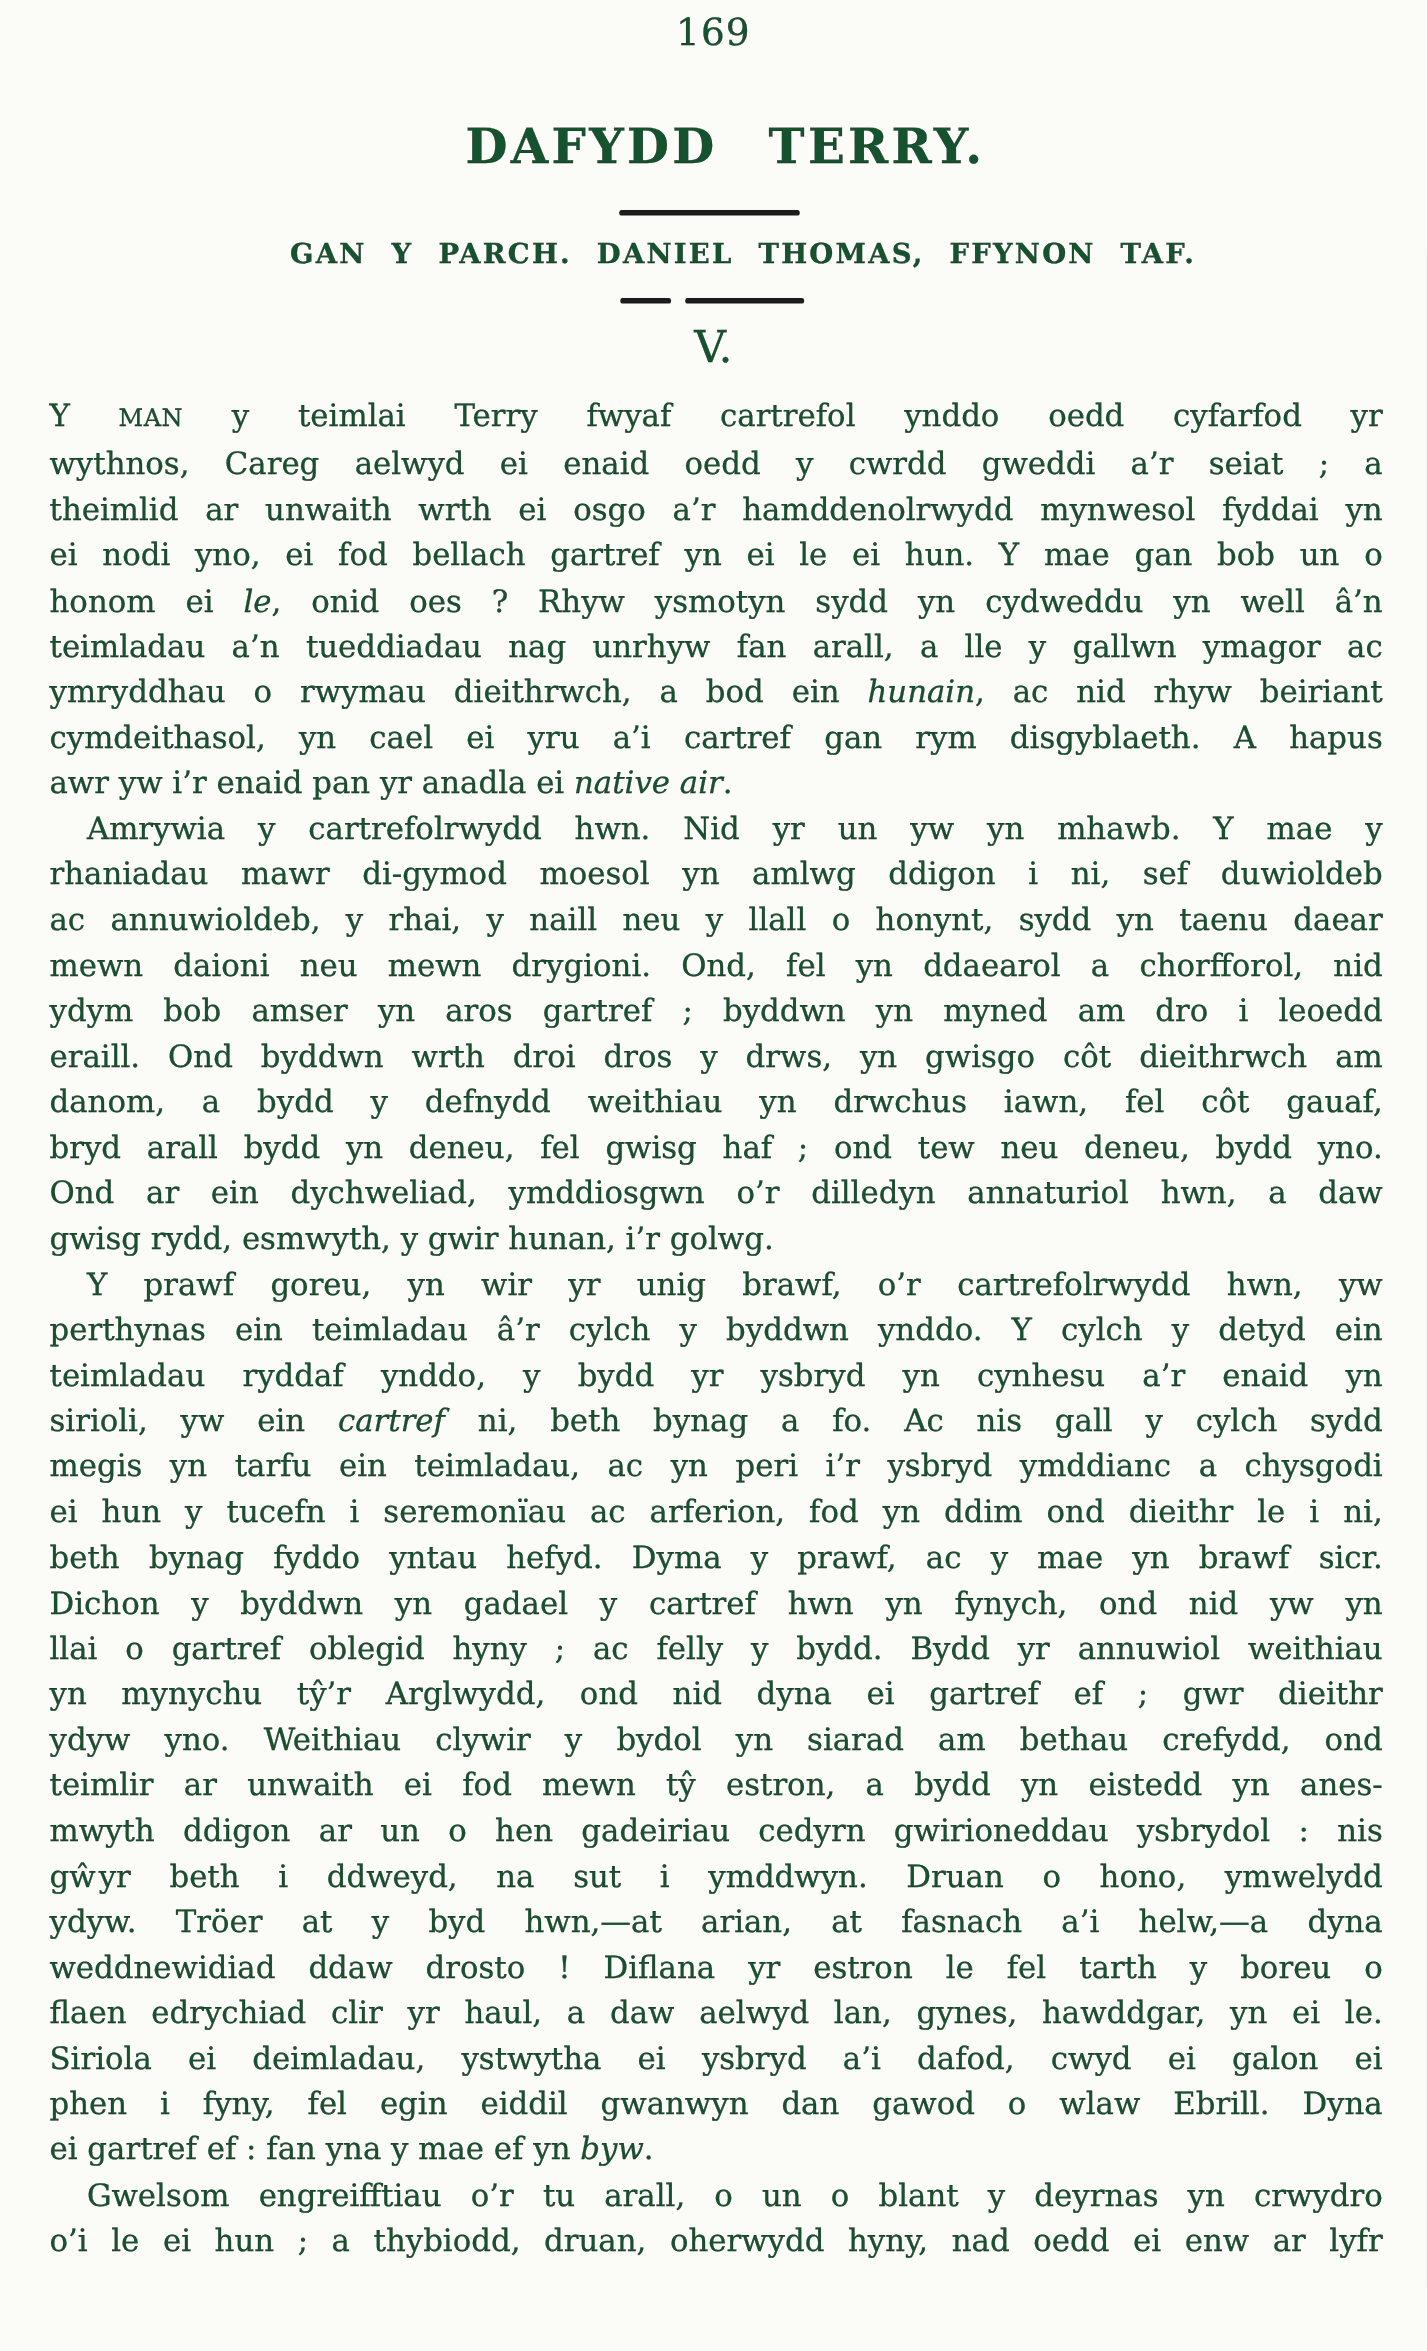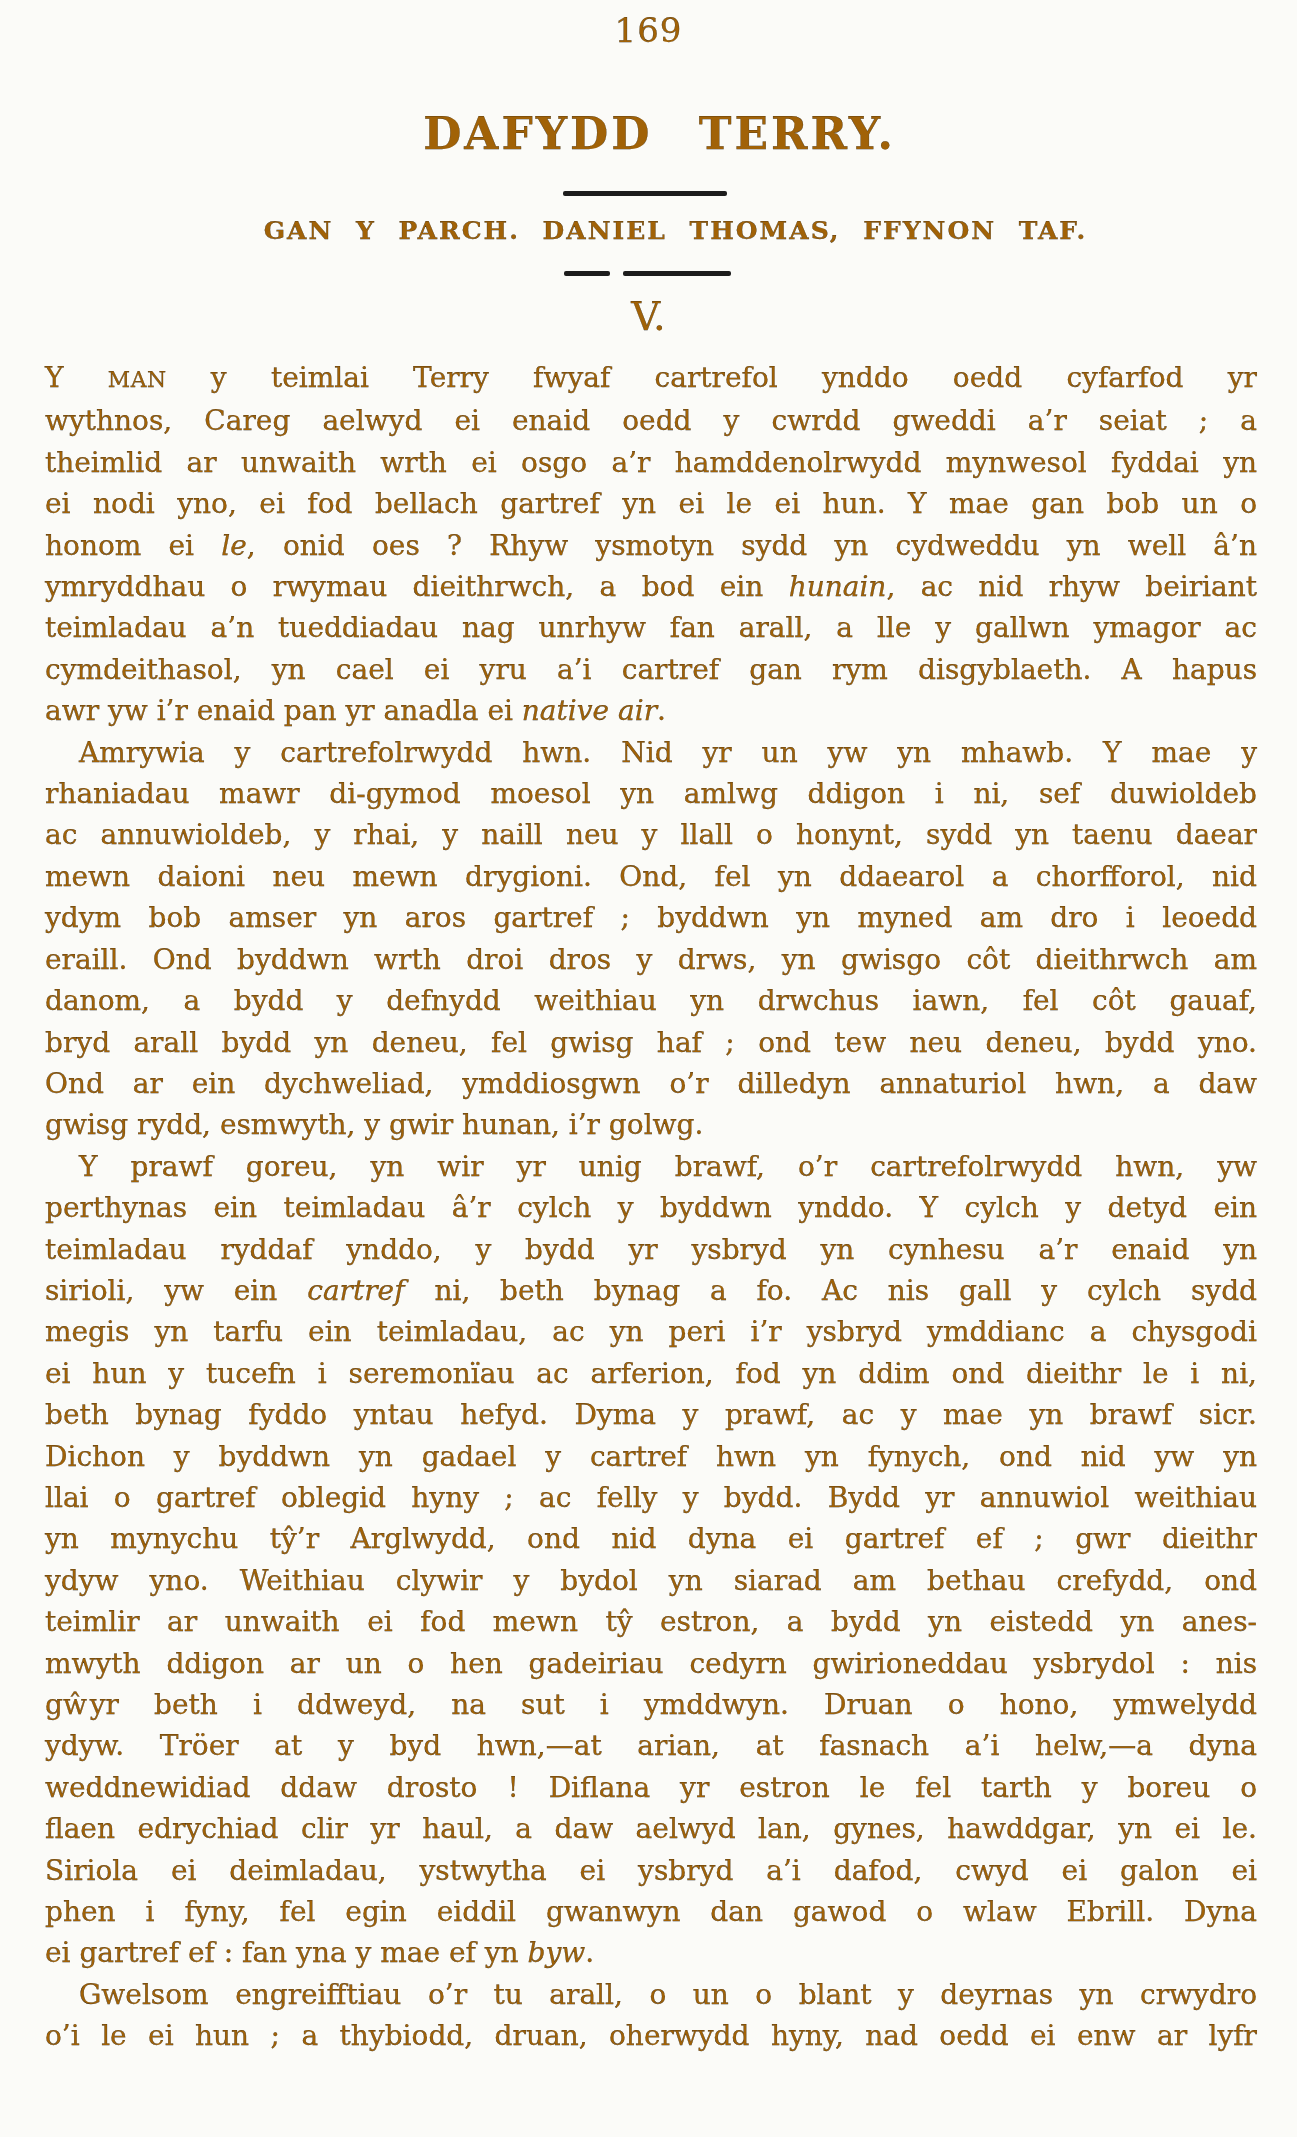--- a/index.html
+++ b/index.html
@@ -1,21 +1,21 @@
 <!DOCTYPE html>
 <html><head>
 <meta charset="utf-8">
 <style>
   html,body{margin:0;padding:0;background:#e8e8e6;}
   .page{
     position:relative;
     width:1297px;height:2137px;
     margin:0 auto;
     background:#fbfbf8;
-    color:#a16207;
+    color:#14532d;
     font-family:"DejaVu Serif", serif;
     overflow:hidden;
     -webkit-text-stroke:0.25px #1c1c1c;
   }
   .page-number{
     position:absolute;top:10px;left:0;width:100%;
     text-align:center;font-size:34px;letter-spacing:1px;
   }
   .chapter-title{
     position:absolute;top:108px;left:11px;width:100%;
@@ -66,22 +66,22 @@
     <div class="seg-short"></div>
     <div class="seg-long"></div>
   </div>
   <div class="section-numeral">V.</div>
   <div class="body-text">
       <div class="line">Y <span class="sc">MAN</span> y teimlai Terry fwyaf cartrefol ynddo oedd cyfarfod yr</div>
       <div class="line">wythnos,  Careg aelwyd ei enaid oedd y cwrdd gweddi a’r seiat ; a</div>
       <div class="line">theimlid ar unwaith wrth ei osgo a’r hamddenolrwydd mynwesol fyddai yn</div>
       <div class="line">ei nodi yno, ei fod bellach gartref yn ei le ei hun.  Y mae gan bob un o</div>
       <div class="line">honom ei <span class="it">le</span>, onid oes ?  Rhyw ysmotyn sydd yn cydweddu yn well â’n</div>
+      <div class="line">teimladau a’n tueddiadau nag unrhyw fan arall, a lle y gallwn ymagor ac</div>
       <div class="line">ymryddhau o rwymau dieithrwch, a bod ein <span class="it">hunain</span>, ac nid rhyw beiriant</div>
-      <div class="line">teimladau a’n tueddiadau nag unrhyw fan arall, a lle y gallwn ymagor ac</div>
       <div class="line">cymdeithasol, yn cael ei yru a’i cartref gan rym disgyblaeth.  A hapus</div>
       <div class="line end">awr yw i’r enaid pan yr anadla ei <span class="it">native air</span>.</div>
       <div class="line indent">Amrywia y cartrefolrwydd hwn.  Nid yr un yw yn mhawb.  Y mae y</div>
       <div class="line">rhaniadau mawr di-gymod moesol yn amlwg ddigon i ni, sef duwioldeb</div>
       <div class="line">ac annuwioldeb, y rhai, y naill neu y llall o honynt, sydd yn taenu daear</div>
       <div class="line">mewn daioni neu mewn drygioni.  Ond, fel yn ddaearol a chorfforol, nid</div>
       <div class="line">ydym bob amser yn aros gartref ; byddwn yn myned am dro i leoedd</div>
       <div class="line">eraill.  Ond byddwn wrth droi dros y drws, yn gwisgo côt dieithrwch am</div>
       <div class="line">danom, a bydd y defnydd weithiau yn drwchus iawn, fel côt gauaf,</div>
       <div class="line">bryd arall bydd yn deneu, fel gwisg haf ; ond tew neu deneu, bydd yno.</div>

